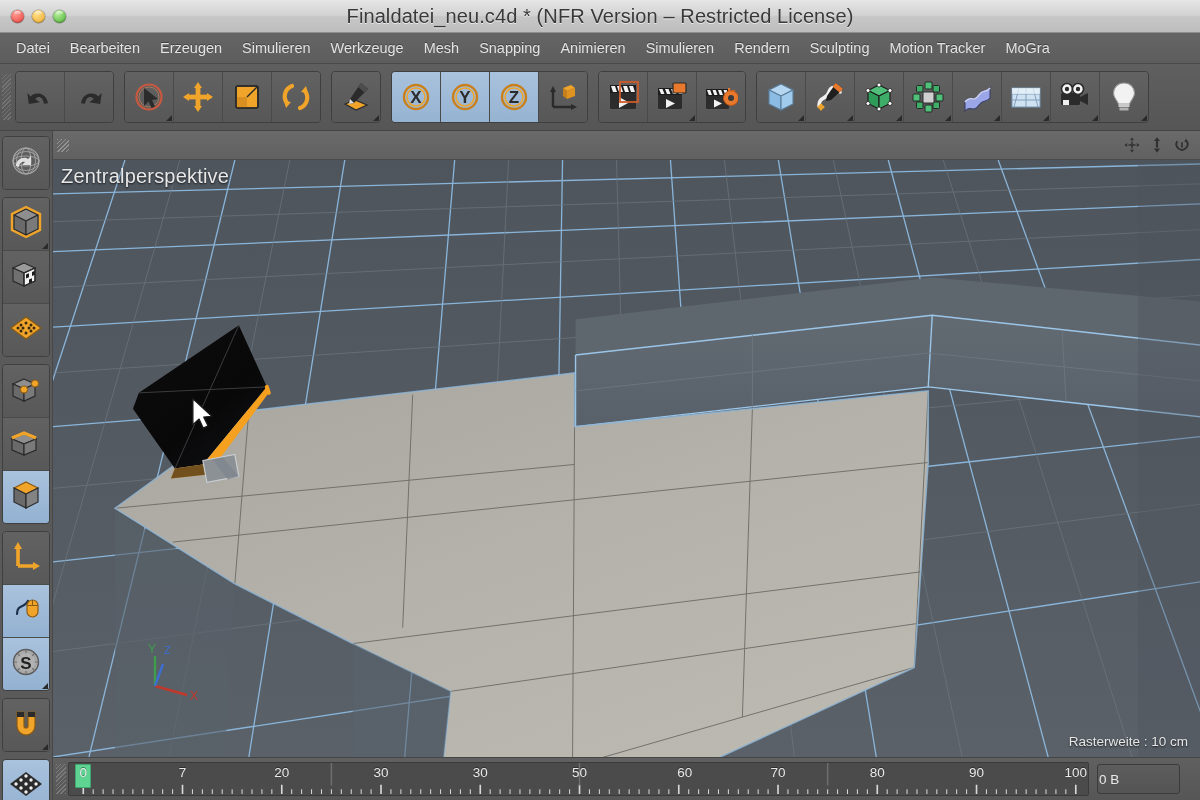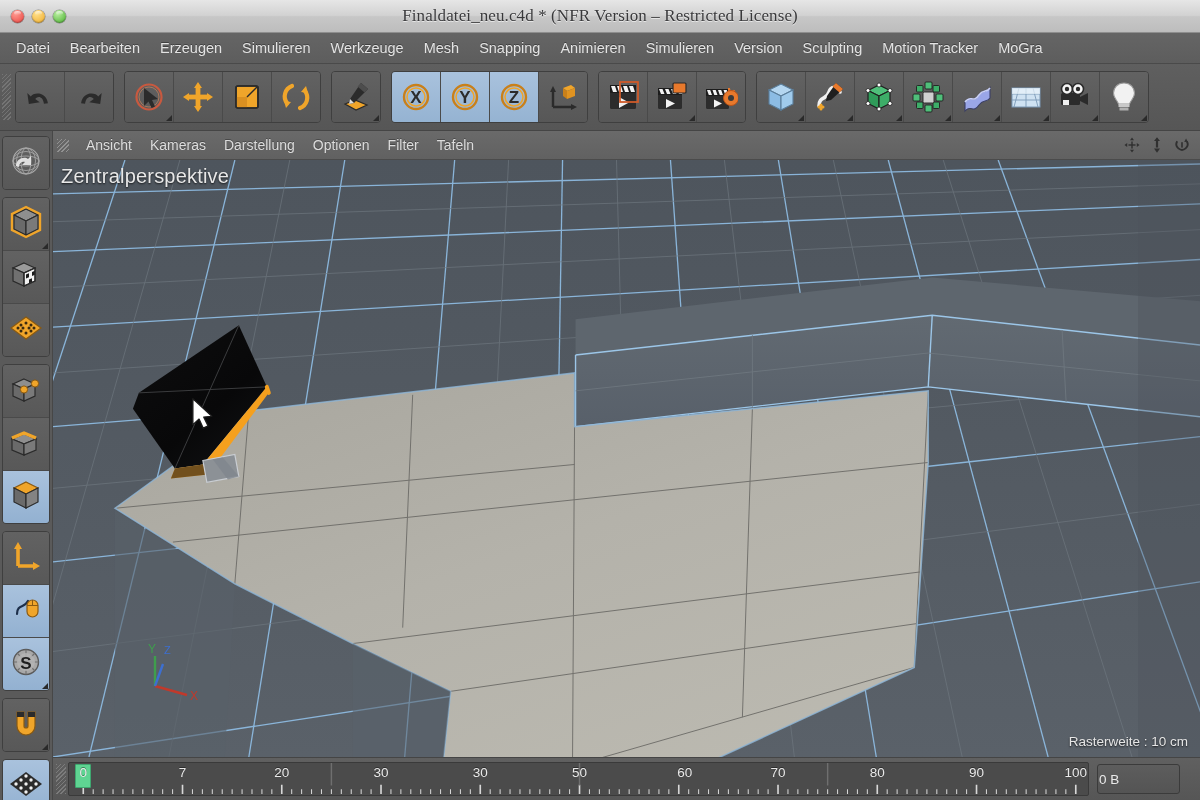--- a/index.html
+++ b/index.html
@@ -20,24 +20,23 @@
   }
   .traffic{display:flex;gap:8px;padding-left:11px;}
   .tl{width:13px;height:13px;border-radius:50%;position:relative;box-shadow:inset 0 -1px 1px rgba(0,0,0,.28), 0 0 0 .5px rgba(0,0,0,.35);}
   .tl::after{content:"";position:absolute;top:1.5px;left:2.5px;width:7px;height:4px;border-radius:50%;
     background:linear-gradient(to bottom,rgba(255,255,255,.75),rgba(255,255,255,0));}
   .tl.red{background:radial-gradient(circle at 35% 28%,#ff9b91,#f0605a 65%,#d2423c);}
   .tl.yellow{background:radial-gradient(circle at 35% 28%,#ffe08a,#f4bd4a 65%,#d79c24);}
   .tl.green{background:radial-gradient(circle at 35% 28%,#b9efa0,#6dc453 65%,#44a12f);}
   .title-text{
     position:absolute;left:0;right:0;text-align:center;
-    font-size:17px;color:#39393b;letter-spacing:.1px;
+    font-size:20px;color:#39393b;letter-spacing:.1px;
     text-shadow:0 1px 0 rgba(255,255,255,.65);
     pointer-events:none;
-    font-family:Liberation Serif, serif;
   }
 
   
   .menubar{
     height:30px;flex:0 0 30px;display:flex;align-items:center;
     background:linear-gradient(to bottom,#656565 0%,#5d5d5d 100%);
     border-bottom:1px solid #4a4a4a;
     padding-left:6px;overflow:hidden;white-space:nowrap;
   }
   .menubar .mi{
@@ -162,21 +161,21 @@
   <div class="menubar" id="menubar">
       <div class="mi">Datei</div>
       <div class="mi">Bearbeiten</div>
       <div class="mi">Erzeugen</div>
       <div class="mi">Simulieren</div>
       <div class="mi">Werkzeuge</div>
       <div class="mi">Mesh</div>
       <div class="mi">Snapping</div>
       <div class="mi">Animieren</div>
       <div class="mi">Simulieren</div>
-      <div class="mi">Version</div>
+      <div class="mi">Rendern</div>
       <div class="mi">Sculpting</div>
       <div class="mi">Motion Tracker</div>
       <div class="mi">MoGra</div>
     </div>
 
   <div class="toolbar">
     <div class="grip"></div>
     <div id="toolbar-groups" style="display:flex;align-items:center;">
         <div class="tgroup">
           <div class="tbtn" title="Rückgängig">
@@ -588,28 +587,20 @@
                 </svg></span>
             </div>
           </div>
         </div>
     </div>
 
     <div class="vpcol">
 
       <div class="vpheader">
         <div class="hgrip"></div>
-        <div id="vpmenus" style="display:flex;">
-            <div class="vmi">Ansicht</div>
-            <div class="vmi">Kameras</div>
-            <div class="vmi">Darstellung</div>
-            <div class="vmi">Optionen</div>
-            <div class="vmi">Filter</div>
-            <div class="vmi">Tafeln</div>
-          </div>
         <div class="vpnav">
           <div class="ni" title="Kamera verschieben">
             <svg width="18" height="18" viewBox="0 0 18 18">
               <path d="M9 1.5 L11 4.2 H7 Z M9 16.5 L7 13.8 H11 Z M1.5 9 L4.2 7 V11 Z M16.5 9 L13.8 11 V7 Z" fill="#303030"></path>
               <rect x="8.3" y="5.5" width="1.4" height="7" fill="#303030"></rect>
               <rect x="5.5" y="8.3" width="7" height="1.4" fill="#303030"></rect>
             </svg>
           </div>
           <div class="ni" title="Kamera zoomen">
             <svg width="18" height="18" viewBox="0 0 18 18">

